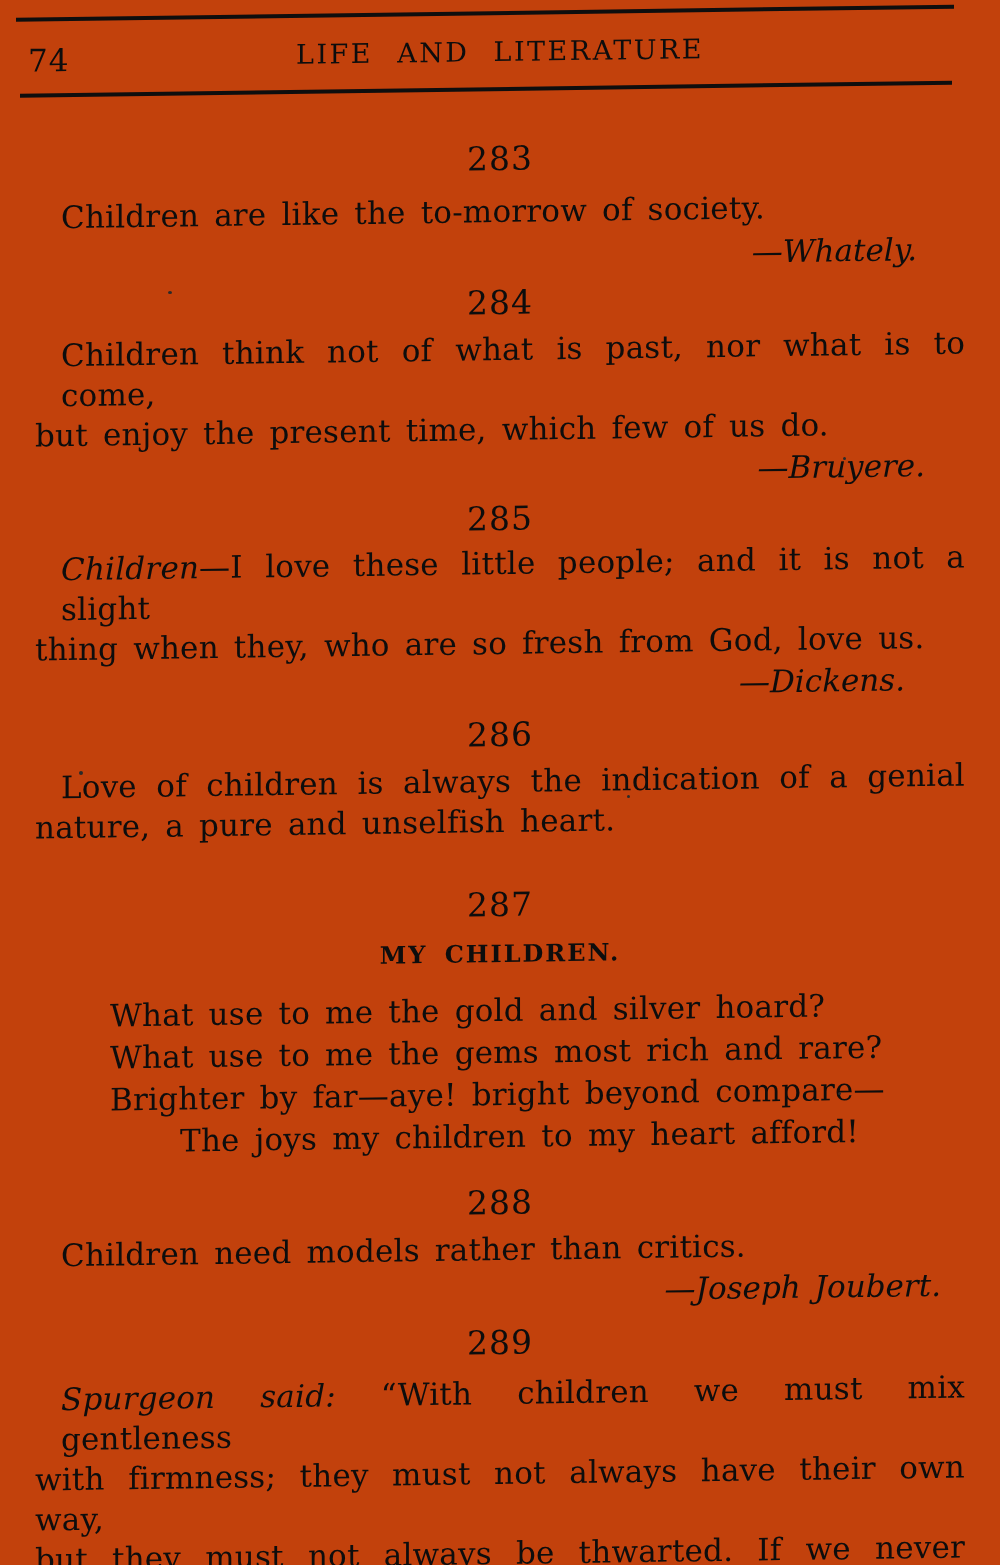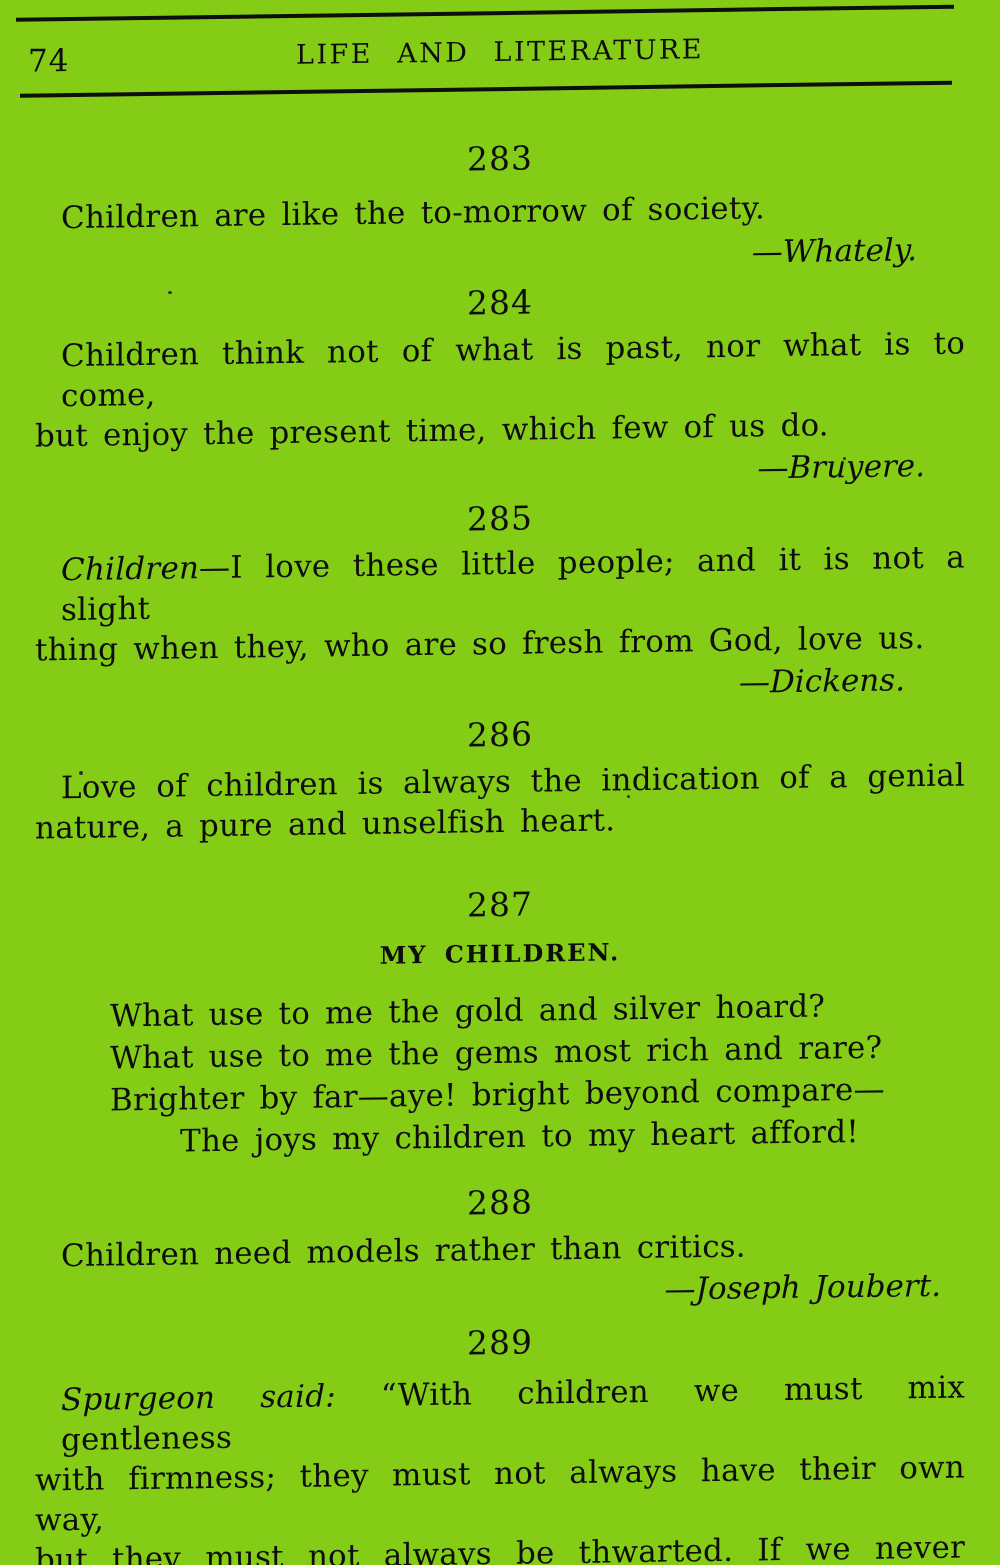--- a/index.html
+++ b/index.html
@@ -1,18 +1,18 @@
 <!DOCTYPE html>
 <html><head>
 <meta charset="utf-8">
 <style>
   html,body{margin:0;padding:0;background:#ffffff;}
   body{width:1000px;height:1565px;overflow:hidden;}
   .sheet{
-    position:relative;width:1000px;height:1565px;background:#84cc16;
+    position:relative;width:1000px;height:1565px;background:#c2410c;
     color:#0d0d0d;font-family:"DejaVu Serif","Liberation Serif",serif;
     overflow:hidden;
   }
   .tilt{transform:skewY(-0.8deg);transform-origin:0 0;}
   .rule{background:#0e0e0e;}
   .rule-top{margin:18px 0 0 16px;width:938px;height:4px;}
   .rule-head{margin:15px 0 0 20px;width:932px;height:4px;}
   .hdr{position:relative;margin-top:19px;height:38px;}
   .pgnum{position:absolute;left:28px;top:2px;font-size:31px;letter-spacing:1px;}
   .title{text-align:center;font-size:27px;letter-spacing:2.5px;word-spacing:13px;padding-top:2px;}

